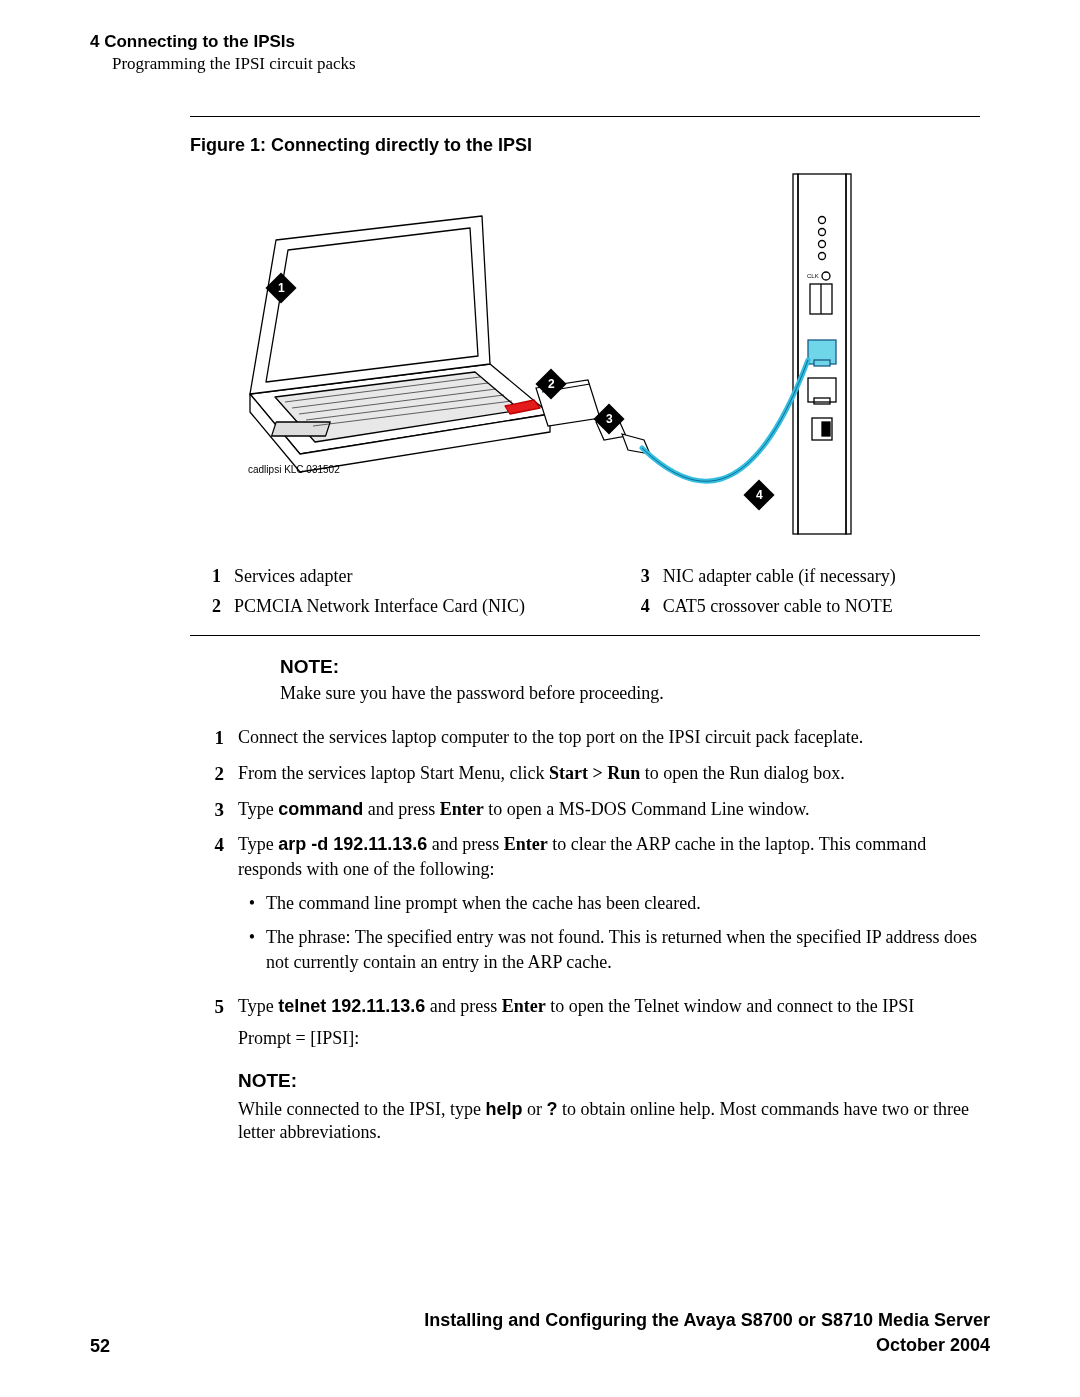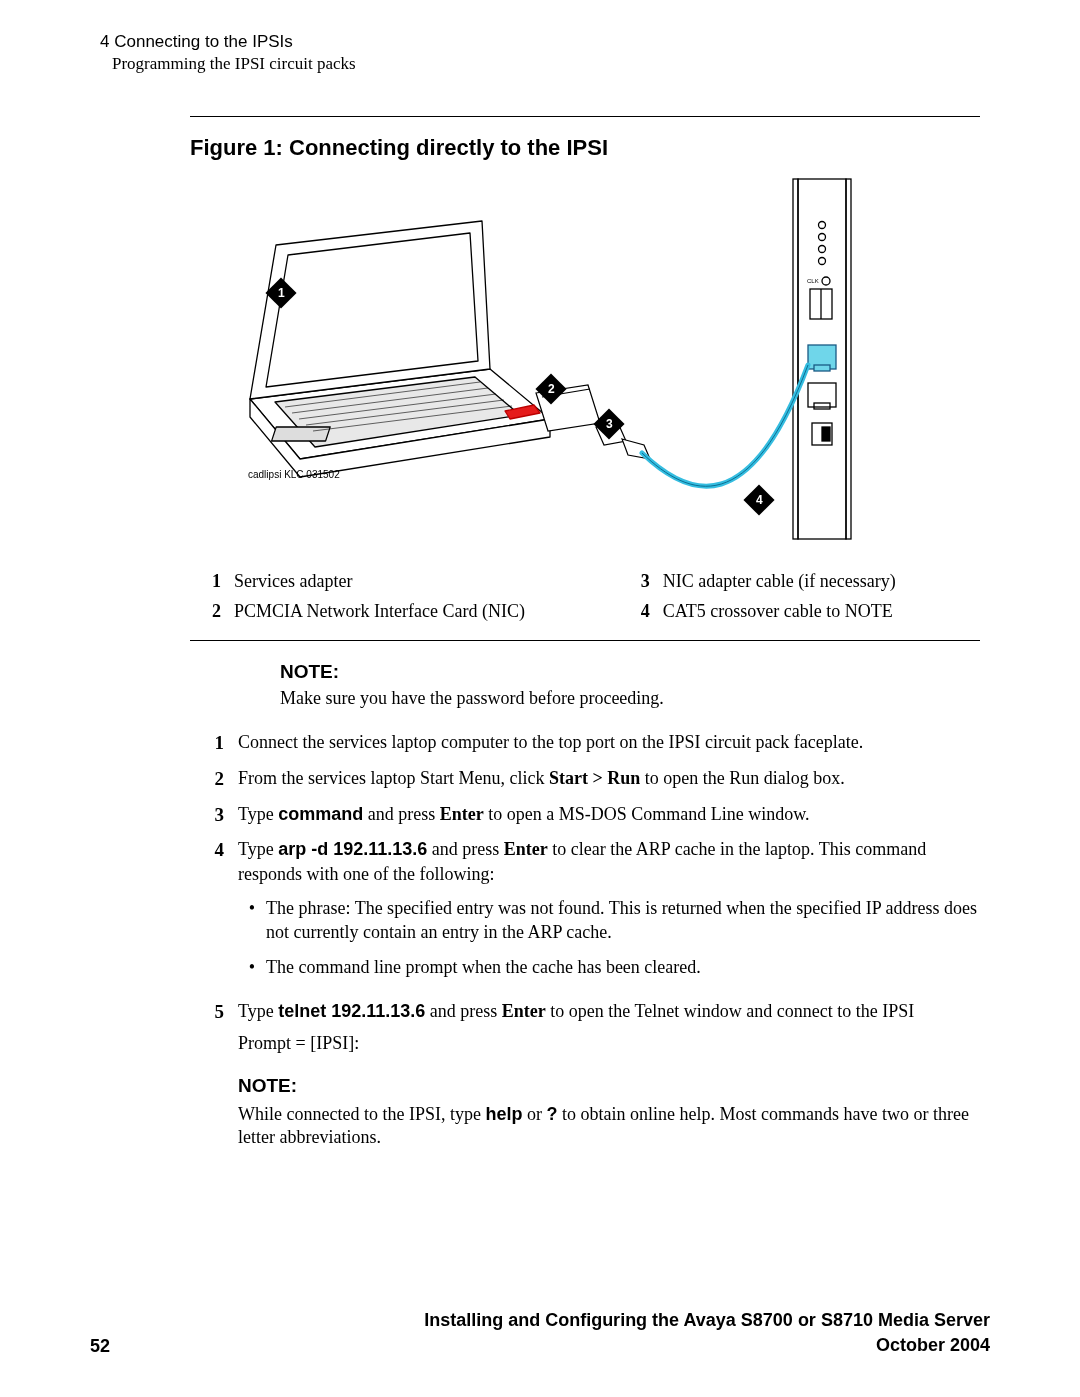--- a/index.html
+++ b/index.html
@@ -11,44 +11,43 @@
   }
   .page {
     width: 1080px;
     height: 1397px;
     position: relative;
     box-sizing: border-box;
     padding: 32px 90px 40px 90px;
   }
   .header-chapter {
     font-family: Arial, Helvetica, sans-serif;
-    font-weight: normal;
+    font-weight: bold;
     font-size: 17px;
-    margin-left: 10px;
   }
   .header-sub {
     font-family: Liberation Serif, serif;
     font-size: 17px;
     margin-left: 22px;
     margin-top: 2px;
   }
   .content {
     margin-left: 100px;
     margin-right: 10px;
     margin-top: 42px;
   }
   .hr-top {
     border: none;
     border-top: 1.2px solid #000;
     margin: 0;
   }
   .fig-caption {
     font-family: Arial, Helvetica, sans-serif;
     font-weight: bold;
-    font-size: 22px;
+    font-size: 18px;
     margin-top: 18px;
   }
   .figure-area {
     position: relative;
     height: 385px;
     margin-top: 8px;
   }
   .callout {
     position: absolute;
     width: 22px;
@@ -292,24 +291,24 @@
         <span class="sbody">
           <span>Type </span><span class="cmd">command</span><span> and press </span><span class="kb">Enter</span><span> to open a MS-DOS Command Line window.</span>
         </span>
       </li>
       <li>
         <span class="snum">4</span>
         <span class="sbody">
           <span>Type </span><span class="cmd">arp -d 192.11.13.6</span><span> and press </span><span class="kb">Enter</span><span> to clear the ARP cache in the laptop. This command responds with one of the following:</span>
           <ul class="bullets">
             <li>
-                <span>The phrase: The specified entry was not found. This is returned when the specified IP address does not currently contain an entry in the ARP cache.</span>
+                <span>The command line prompt when the cache has been cleared.</span>
               </li>
             <li>
-                <span>The command line prompt when the cache has been cleared.</span>
+                <span>The phrase: The specified entry was not found. This is returned when the specified IP address does not currently contain an entry in the ARP cache.</span>
               </li>
           </ul>
         </span>
       </li>
       <li>
         <span class="snum">5</span>
         <span class="sbody">
           <span>Type </span><span class="cmd">telnet 192.11.13.6</span><span> and press </span><span class="kb">Enter</span><span> to open the Telnet window and connect to the IPSI</span>
           <div class="prompt-line">Prompt = [IPSI]:</div>
 

